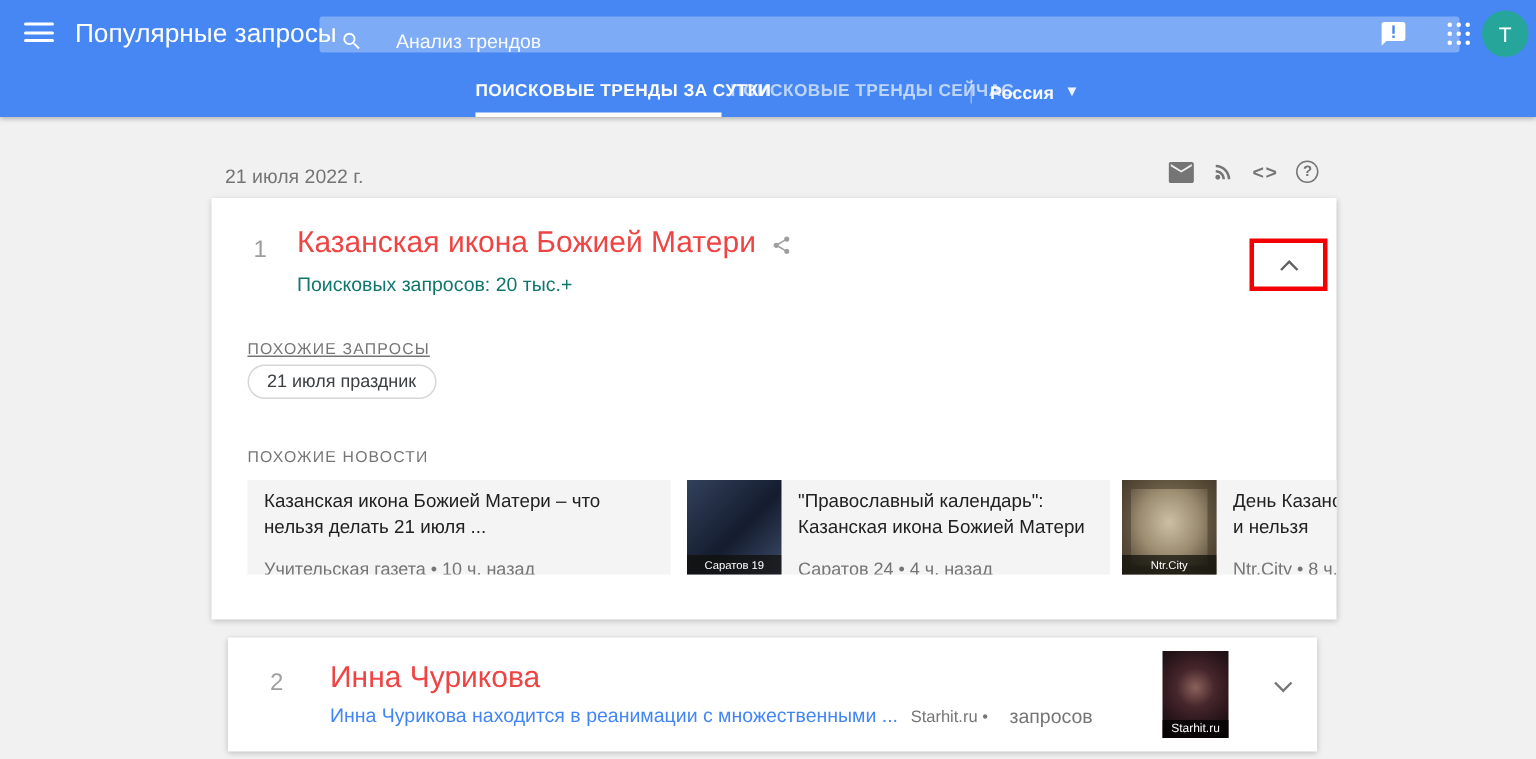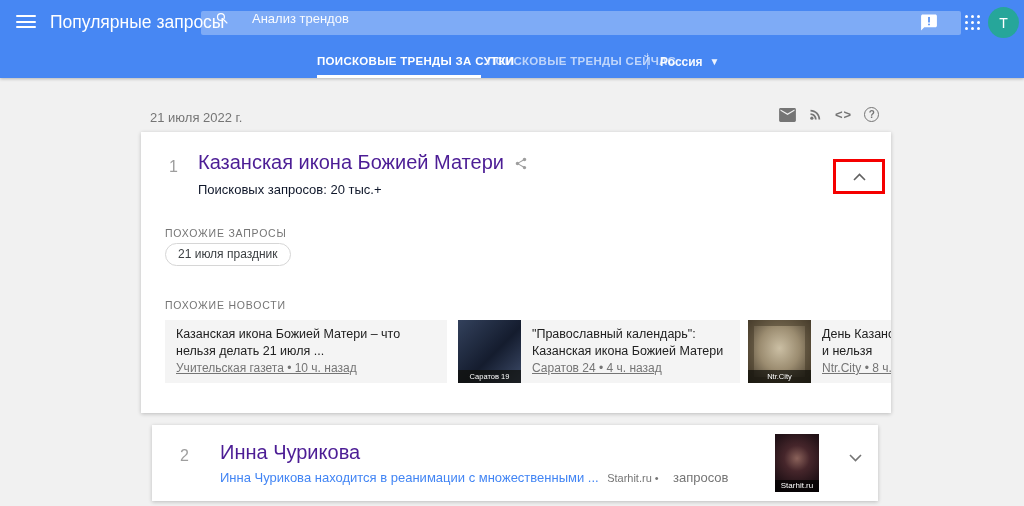--- a/index.html
+++ b/index.html
@@ -16,23 +16,23 @@
     position:absolute; top:0; left:0; width:1024px; height:78px;
     background:var(--header-bg,#4787f3);
     box-shadow:0 1px 3px rgba(0,0,0,.25);
     z-index:5;
   }
   .menu-btn { position:absolute; left:16px; top:14px; width:20px; height:16px; cursor:pointer; }
   .menu-btn .bar { display:block; height:2px; background:#fff; margin-top:3.5px; border-radius:1px; }
   .menu-btn .bar:first-child { margin-top:1px; }
   .app-title { position:absolute; left:50px; top:0; height:45px; line-height:45px; color:#fff; font-size:17.5px; white-space:nowrap; }
   .searchbox {
-    position:absolute; left:201px; top:11px; width:760px; height:24px;
+    position:absolute; left:213px; top:11px; width:760px; height:24px;
     background:rgba(255,255,255,.3); border-radius:2px;
-    display:flex; align-items:flex-start; cursor:text;
+    display:flex; align-items:flex-end; cursor:text;
   }
   .searchbox svg { margin-left:14px; flex:none; }
   .search-ph { margin-left:22px; color:rgba(255,255,255,.95); font-size:13px; }
   .feedback-btn { position:absolute; left:919px; top:13px; width:20px; height:19px; cursor:pointer; }
   .apps-btn { position:absolute; left:963px; top:13px; width:19px; height:19px; display:flex; flex-wrap:wrap; cursor:pointer; }
   .apps-btn i { width:3px; height:3px; background:#fff; border-radius:50%; margin:1.6px; }
   .avatar {
     position:absolute; left:988px; top:7px; width:31px; height:31px; border-radius:50%;
     background:var(--avatar-bg,#26a69a); color:#fff; font-size:14px;
     display:flex; align-items:center; justify-content:center; cursor:pointer;
@@ -56,51 +56,51 @@
   .help-circle { width:15px; height:15px; border:1.5px solid #757575; border-radius:50%;
     color:#757575; font-size:10px; font-weight:700; display:flex; align-items:center; justify-content:center; }
   
   .card { position:absolute; background:#fff; box-shadow:0 1px 4px rgba(0,0,0,.22); }
   .card1 { left:141px; top:132px; width:750px; height:281px; overflow:hidden; }
   .card2 { left:152px; top:425px; width:726px; height:76px; }
   .rank { position:absolute; font-size:16px; color:#9e9e9e; }
   .card1 .rank { left:28px; top:26px; }
   .card2 .rank { left:28px; top:22px; }
   .title-row { position:absolute; left:57px; top:19px; display:flex; align-items:center; gap:10px; }
-  .trend-title { font-size:20px; font-weight:400; color:#4c1d95; white-space:nowrap; cursor:pointer; }
+  .trend-title { font-size:20px; font-weight:400; color:#ef4444; white-space:nowrap; cursor:pointer; }
   .share-btn { cursor:pointer; display:flex; margin-top:2px; }
-  .subtitle { position:absolute; left:57px; top:50px; font-size:13px; color:#0f172a; }
+  .subtitle { position:absolute; left:57px; top:50px; font-size:13px; color:#0f766e; }
   .highlight-box {
     position:absolute; left:692px; top:27px; width:52px; height:35px;
     border:3px solid var(--highlight-red,#f50000);
     display:flex; align-items:center; justify-content:center;
   }
   .collapse-btn, .expand-btn { background:none; border:none; cursor:pointer; display:flex; align-items:center; justify-content:center; padding:4px; }
   .sec-label { position:absolute; left:24px; font-size:10.5px; letter-spacing:.8px; color:#757575; }
-  .sec-label.queries { top:95px; }
+  .sec-label.queries { top:95px;text-decoration:underline; }
   .sec-label.news { top:167px; }
   .chip {
     position:absolute; left:24px; top:111px; height:23px; padding:0 12px;
     border:1px solid #d6d6d6; border-radius:12px; background:#fff;
     font-size:12px; color:#3c4043; line-height:21px; cursor:pointer; white-space:nowrap;
   }
   .news-row { position:absolute; left:0; top:188px; height:63px; width:900px; }
   .news-item { position:absolute; top:0; height:63px; width:282px; display:flex; cursor:pointer; }
   .ni-0 { left:24px; } .ni-1 { left:317px; } .ni-2 { left:607px; }
   .thumb { position:relative; width:63px; height:63px; flex:none; overflow:hidden; }
   .thumb .cap {
     position:absolute; bottom:0; left:0; right:0; background:rgba(15,15,10,.72);
     color:#fff; font-size:7.5px; line-height:9px; text-align:center; padding:2px 1px;
   }
   .thumb1 { background:linear-gradient(to bottom,#93a7b8 0%,#c3ced7 38%,#93a393 55%,#51603f 78%,#33402c 100%); }
   .thumb2 { background:linear-gradient(135deg,#33415c 0%,#141c2e 55%,#3e4c6a 100%); }
   .thumb3 { background:radial-gradient(ellipse at 50% 45%,#cbbfa4 0%,#9b8c70 45%,#5f5340 78%,#3a3226 100%); box-shadow:inset 0 0 0 6px rgba(70,58,40,.55); }
   .news-text { flex:1; background:#f4f4f4; padding:6px 4px 0 11px; overflow:hidden; }
   .news-title { font-size:12.5px; line-height:17px; color:#212121; }
-  .news-source { font-size:12px; color:#757575; margin-top:1px; white-space:nowrap;text-decoration:underline; }
+  .news-source { font-size:12px; color:#757575; margin-top:12px; white-space:nowrap;text-decoration:underline; }
   
   .card2 .trend-title { position:absolute; left:68px; top:16px; }
   .newsline { position:absolute; left:68px; top:43px; white-space:nowrap; overflow:hidden; max-width:440px; }
   .newsline .link { font-size:13px; color:var(--link-blue,#4285f4); cursor:pointer; }
   .newsline .src { font-size:11px; color:#757575; margin-left:4px; }
   .vol-big { position:absolute; left:521px; top:14px; font-size:22px; color:#424242; }
   .vol-word { position:absolute; left:521px; top:45px; font-size:13px; color:#757575; }
   .thumb-sm { position:absolute; left:623px; top:9px; width:44px; height:58px;
     background:radial-gradient(circle at 50% 42%,#8a625a 0%,#46262b 32%,#241318 68%,#140b0f 100%); }
   .thumb-sm .cap { position:absolute; bottom:0; left:0; right:0; background:rgba(0,0,0,.7);

